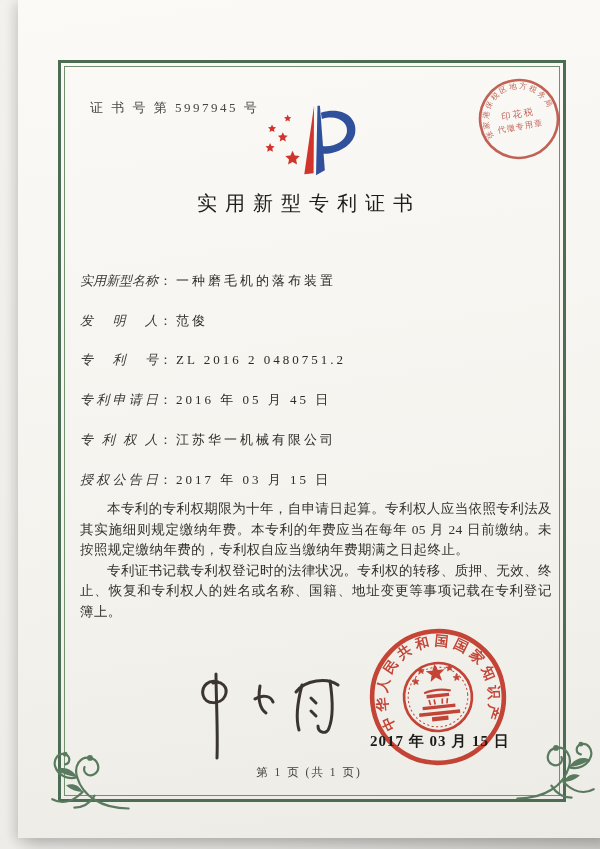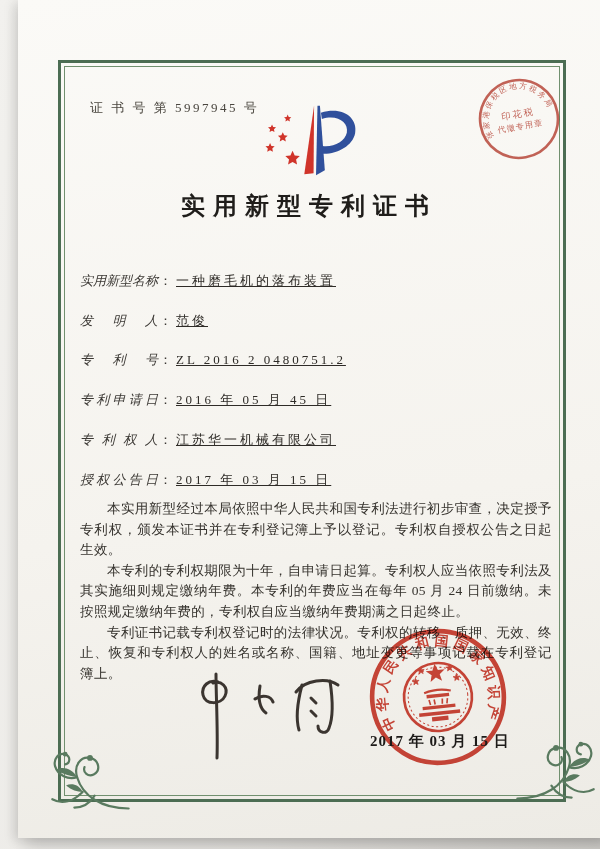--- a/index.html
+++ b/index.html
@@ -17,29 +17,29 @@
     position:absolute;left:40px;top:60px;width:502px;height:736px;
     border:3px solid #4c6d53;
   }
   .frame-inner{position:absolute;inset:3px;border:1px solid #71906f;}
   .cert-number{
     position:absolute;left:72px;top:99px;font-size:13px;letter-spacing:2.5px;color:#4a463f;
   }
   .logo{position:absolute;left:243px;top:98px;width:112px;height:88px;}
   .title{
     position:absolute;left:40px;top:190px;width:502px;text-align:center;
-    font-size:24px;font-weight:bold;letter-spacing:8px;color:#1f1d1a;
+    font-size:20px;font-weight:normal;letter-spacing:8px;color:#1f1d1a;
   }
   .fields{position:absolute;left:62px;top:272px;width:470px;font-size:13px;}
   .f-row{position:absolute;left:0;white-space:nowrap;}
   .f-row.r0{top:0;}  .f-row.r1{top:40px;} .f-row.r2{top:79px;}
   .f-row.r3{top:119px;} .f-row.r4{top:159px;} .f-row.r5{top:199px;}
   .f-label{display:inline-block;width:78px;text-align:justify;text-align-last:justify;color:#3b3834;font-style:italic;}
   .f-colon{display:inline-block;margin:0 4px 0 1px;color:#3b3834;}
-  .f-value{letter-spacing:3px;color:#2e2b27;text-decoration:underline;}
+  .f-value{letter-spacing:3px;color:#2e2b27;}
   .paras{
     position:absolute;left:62px;top:499px;width:472px;
     font-size:13.5px;line-height:20.6px;text-align:justify;color:#36332e;
   }
   .paras p{margin:0;text-indent:2em;letter-spacing:0.4px;}
   .officer{position:absolute;left:85px;top:700px;font-size:16px;letter-spacing:3px;color:#2f2c28;}
   .officer .name{margin-top:11px;}
   .signature{position:absolute;left:162px;top:668px;width:175px;height:100px;z-index:4;}
   .seal-big{position:absolute;left:348px;top:625px;width:144px;height:144px;z-index:5;
     mix-blend-mode:multiply;opacity:.92;transform:rotate(-6deg);}
@@ -126,21 +126,20 @@
       </div>
       <div class="f-row r4">
         <span class="f-label">专利权人</span><span class="f-colon">：</span><span class="f-value">江苏华一机械有限公司</span>
       </div>
       <div class="f-row r5">
         <span class="f-label">授权公告日</span><span class="f-colon">：</span><span class="f-value">2017 年 03 月 15 日</span>
       </div>
     </div>
 
     <div class="paras">
-      <p>本实用新型经过本局依照中华人民共和国专利法进行初步审查，决定授予专利权，颁发本证书并在专利登记簿上予以登记。专利权自授权公告之日起生效。</p>
       <p>本专利的专利权期限为十年，自申请日起算。专利权人应当依照专利法及其实施细则规定缴纳年费。本专利的年费应当在每年 05 月 24 日前缴纳。未按照规定缴纳年费的，专利权自应当缴纳年费期满之日起终止。</p>
       <p>专利证书记载专利权登记时的法律状况。专利权的转移、质押、无效、终止、恢复和专利权人的姓名或名称、国籍、地址变更等事项记载在专利登记簿上。</p>
     </div>
 
 
     <svg class="signature" viewBox="0 0 175 100">
       <g fill="none" stroke="#3b3530" stroke-width="3" stroke-linecap="round" stroke-linejoin="round">
         <path d="M38,14 C29,11 21,18 23,27 C25,37 41,37 45,28 C49,19 41,12 33,15"></path>
         <path d="M36,6 C36,28 38,62 37,90"></path>
         <path d="M80,18 C78,30 79,40 86,45"></path>
@@ -185,15 +184,16 @@
         <path id="stampArc" d="M 16,57 A 30,30 0 1 1 68,57" fill="none"></path>
       </defs>
       <circle cx="42" cy="42" r="38" fill="none" stroke="#bc4a3d" stroke-width="2.6"></circle>
       <text font-size="7.4" letter-spacing="2" fill="#bc4a3d" font-family="Liberation Serif, DejaVu Serif, serif">
         <textPath href="#stampArc" startOffset="2">张家港保税区地方税务局</textPath>
       </text>
       <text x="42" y="40" text-anchor="middle" font-size="9" letter-spacing="2" fill="#bc4a3d" font-family="Liberation Serif, DejaVu Serif, serif">印花税</text>
       <text x="42" y="52" text-anchor="middle" font-size="8" letter-spacing="1" fill="#bc4a3d" font-family="Liberation Serif, DejaVu Serif, serif">代徵专用章</text>
     </svg>
 
+    <div class="footer">第 1 页 (共 1 页)</div>
 
   </div>
 </div>
 
 </body></html>

